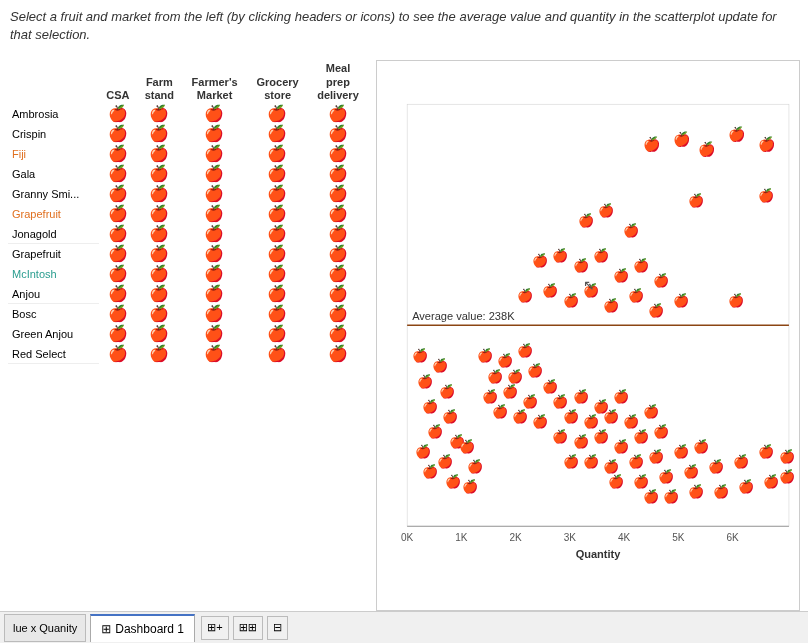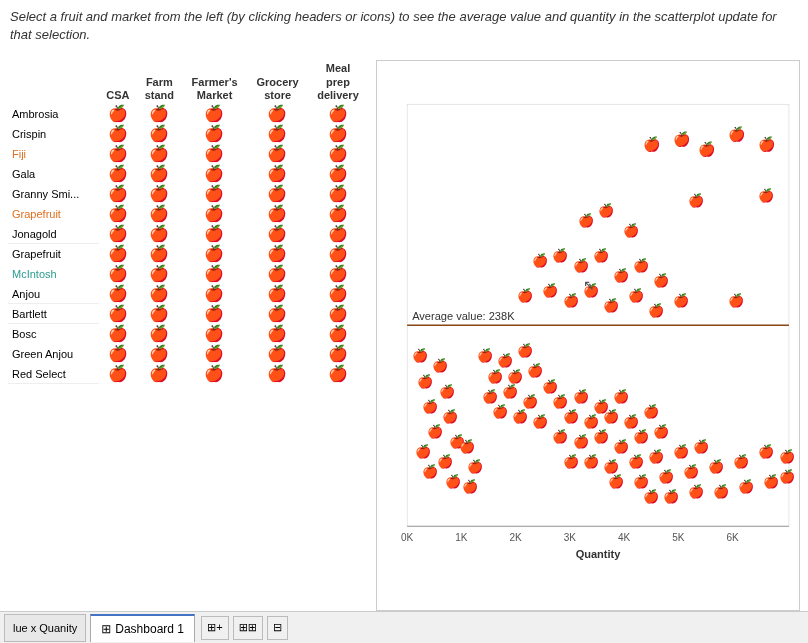--- a/index.html
+++ b/index.html
@@ -254,28 +254,20 @@
             <tr>
               <td class="fruit-name teal-text">McIntosh</td>
               <td><span class="fruit-icon cyan" style="color: rgb(0, 188, 212);">🍎</span></td>
               <td><span class="fruit-icon green" style="color: rgb(46, 125, 50);">🍎</span></td>
               <td><span class="fruit-icon orange" style="color: rgb(230, 81, 0);">🍎</span></td>
               <td><span class="fruit-icon yellow" style="color: rgb(249, 168, 37);">🍎</span></td>
               <td><span class="fruit-icon dark-teal" style="color: rgb(0, 77, 64);">🍎</span></td>
             </tr>
             <tr>
               <td class="fruit-name" style="border-bottom: 1px solid rgb(238, 238, 238);">Anjou</td>
-              <td><span class="fruit-icon cyan" style="color: rgb(0, 188, 212);">🍎</span></td>
-              <td><span class="fruit-icon green" style="color: rgb(46, 125, 50);">🍎</span></td>
-              <td><span class="fruit-icon orange" style="color: rgb(230, 81, 0);">🍎</span></td>
-              <td><span class="fruit-icon yellow" style="color: rgb(249, 168, 37);">🍎</span></td>
-              <td><span class="fruit-icon dark-teal" style="color: rgb(0, 77, 64);">🍎</span></td>
-            </tr>
-            <tr>
-              <td class="fruit-name" style="border-bottom: 1px solid rgb(238, 238, 238);">Bartlett</td>
               <td><span class="fruit-icon cyan" style="color: rgb(0, 188, 212);">🍎</span></td>
               <td><span class="fruit-icon green" style="color: rgb(46, 125, 50);">🍎</span></td>
               <td><span class="fruit-icon orange" style="color: rgb(230, 81, 0);">🍎</span></td>
               <td><span class="fruit-icon yellow" style="color: rgb(249, 168, 37);">🍎</span></td>
               <td><span class="fruit-icon dark-teal" style="color: rgb(0, 77, 64);">🍎</span></td>
             </tr>
             <tr>
               <td class="fruit-name">Bosc</td>
               <td><span class="fruit-icon cyan" style="color: rgb(0, 188, 212);">🍎</span></td>
               <td><span class="fruit-icon green" style="color: rgb(46, 125, 50);">🍎</span></td>

